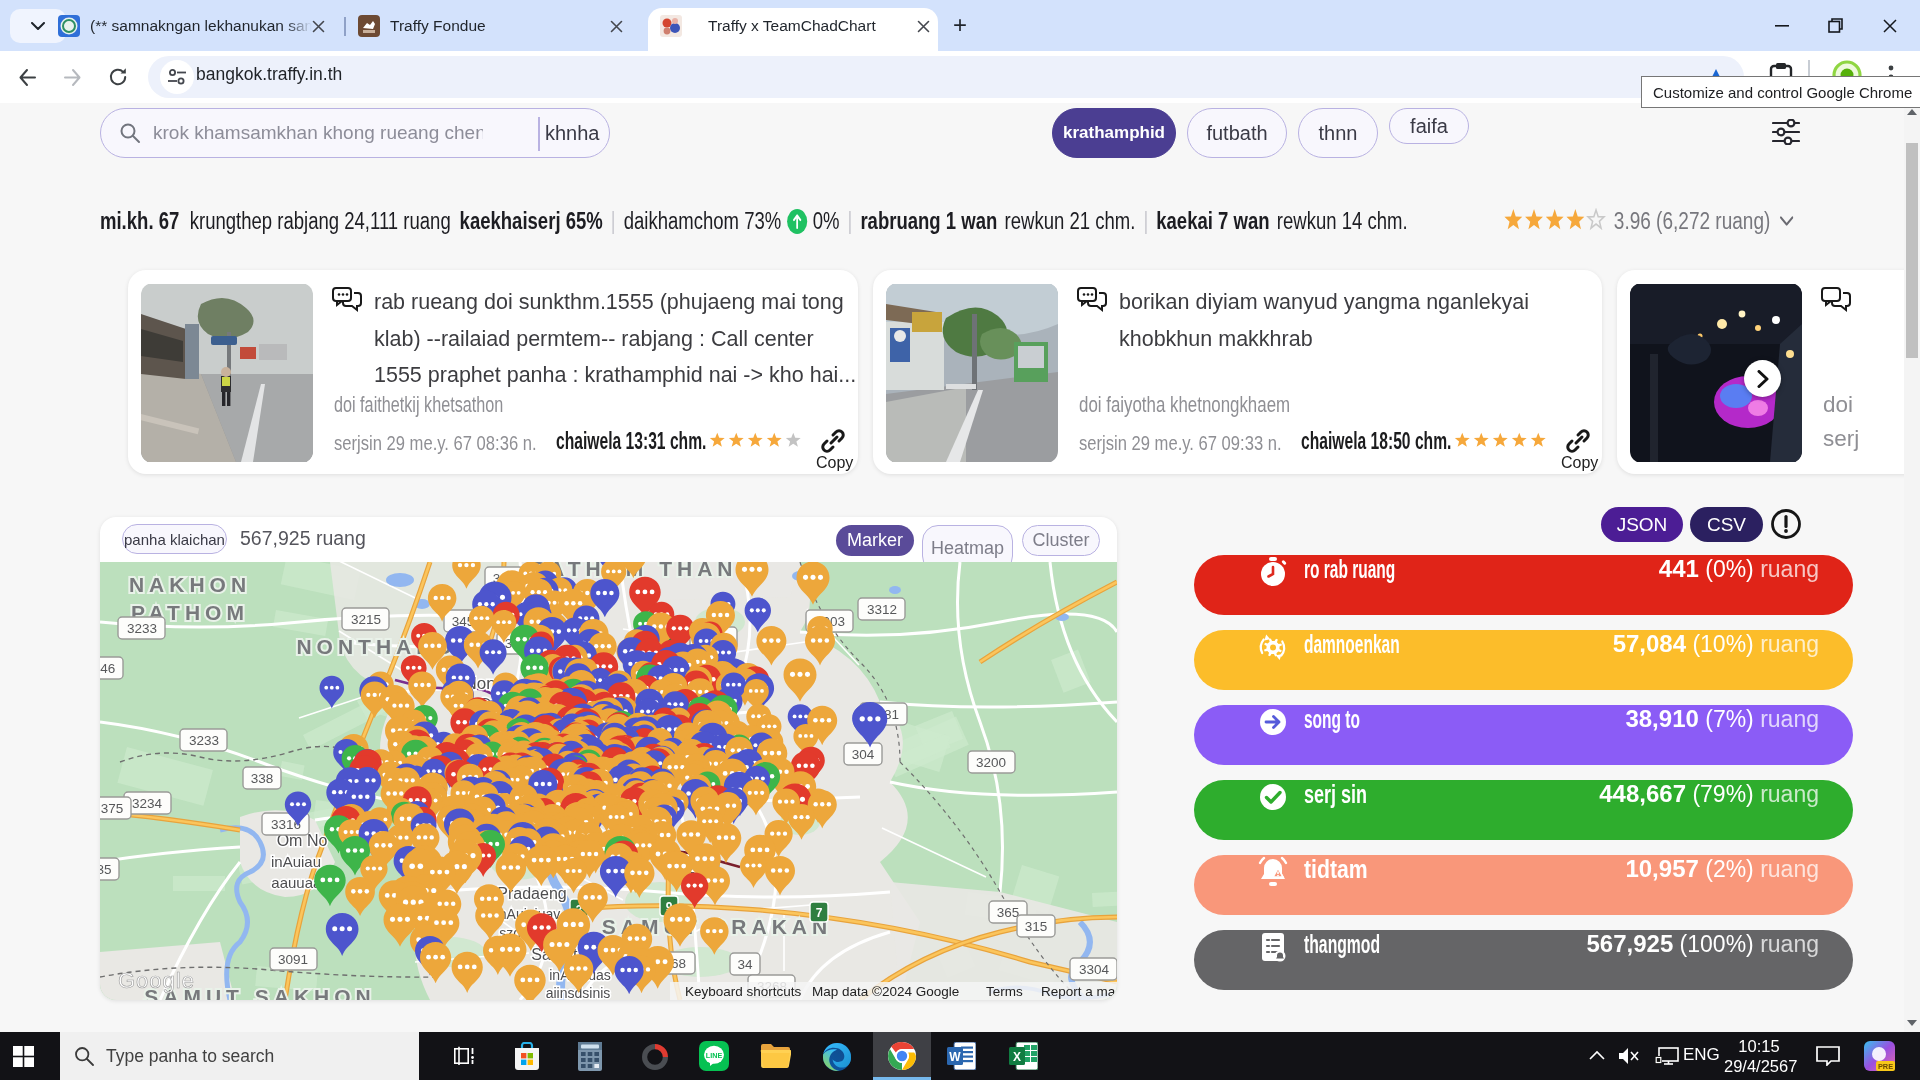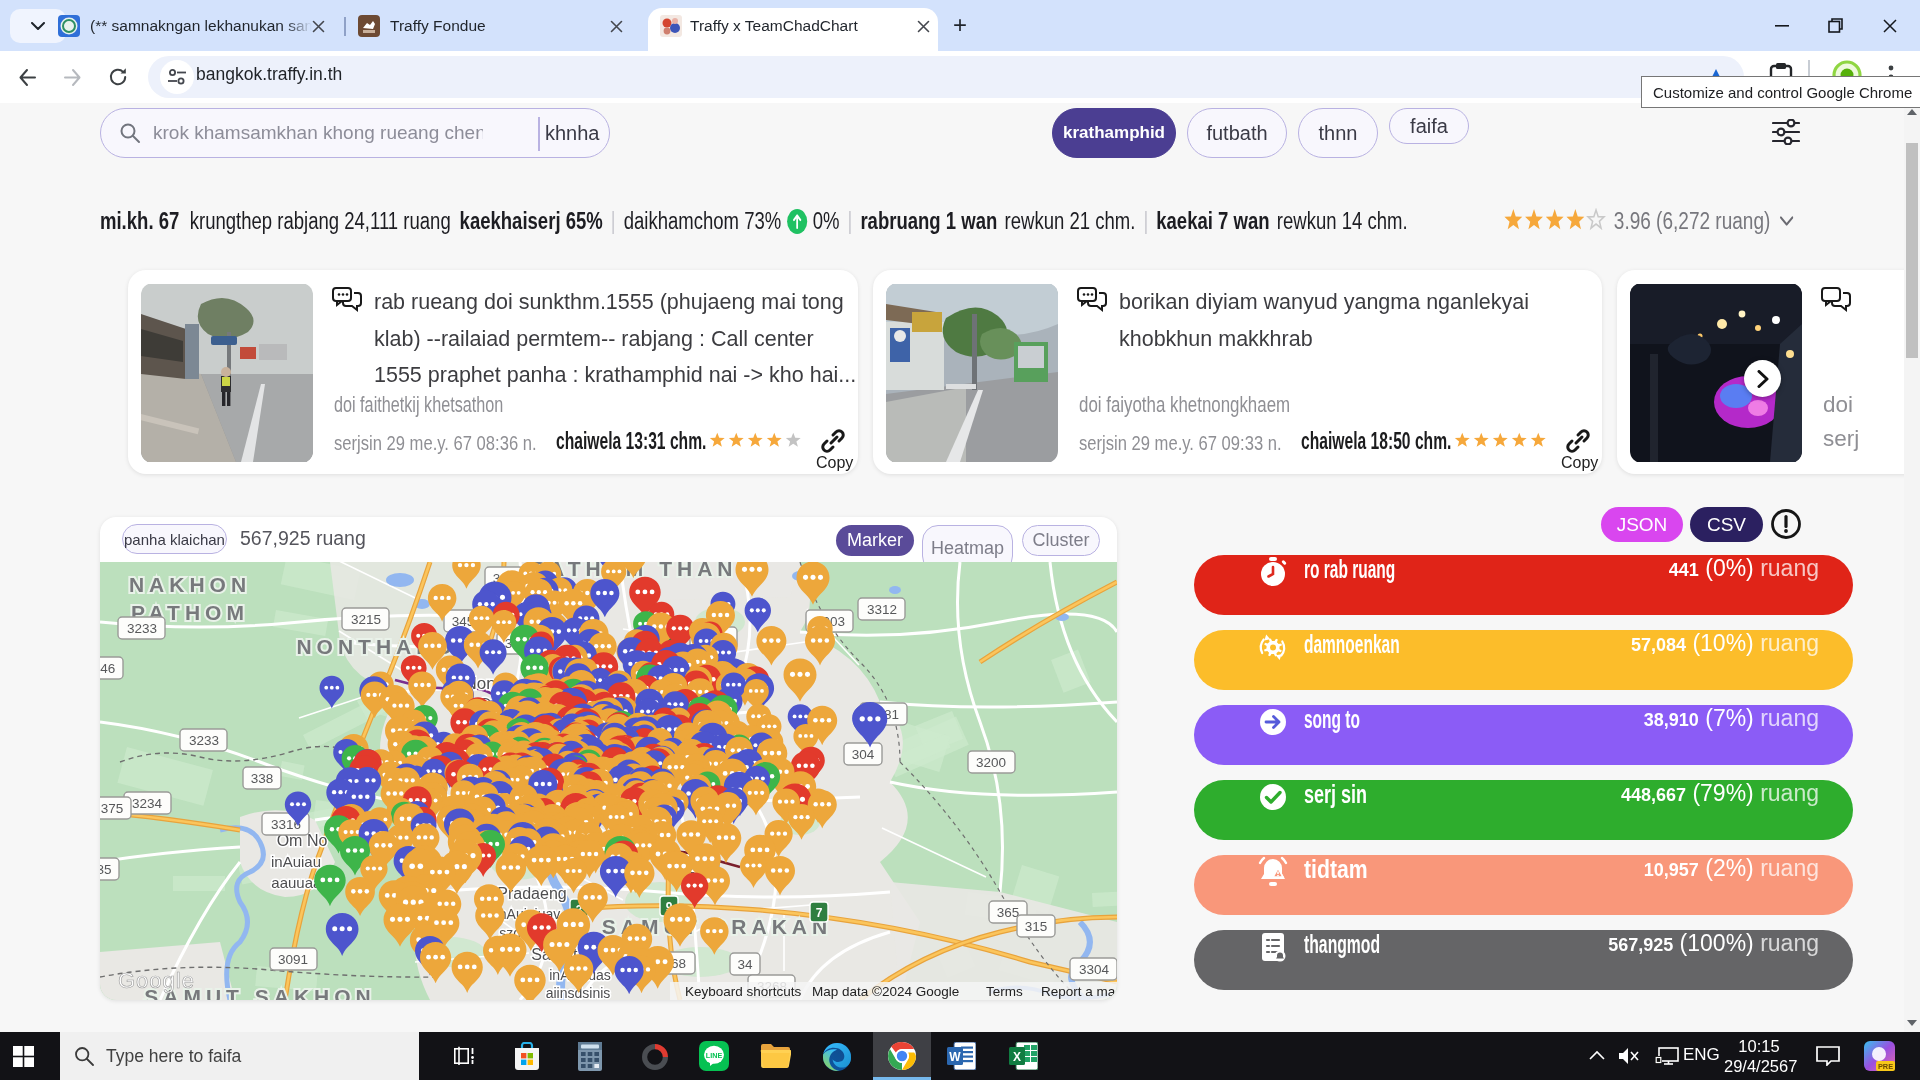--- a/index.html
+++ b/index.html
@@ -26,21 +26,21 @@
   
   .card { position:absolute; top:167px; height:204px; background:#fff; border-radius:18px;
           box-shadow:0 1px 4px rgba(0,0,0,0.10);margin-left:28px; }
   .cimg { position:absolute; left:13px; top:13px; width:172px; height:180px; border-radius:12px; overflow:hidden; }
 
   
   .sbar { position:absolute; left:1194px; width:659px; height:60px; border-radius:30px;
           display:flex; color:#fff; }
   .sbar .lab { font-weight:bold; font-size:25px; margin-left:14px; white-space:nowrap; transform-origin:left center; }
   .sbar .val { position:absolute; right:34px; font-size:23px; }
-  .sbar .num { font-weight:bold; font-size:18px; }
+  .sbar .num { font-weight:bold; font-size:24px; }
   .sbar .unit { opacity:0.75; }
   .sico { width:34px; height:34px; margin-left:62px; flex:0 0 auto; }
 
   
   #taskbar { position:absolute; left:0; top:1032px; width:1920px; height:48px; background:#121216; }
 </style>
 </head>
 <body>
 
 <div id="tabstrip">
@@ -78,21 +78,21 @@
 
   <div id="activetab"></div>
   <div class="tab" style="left:660px;width:270px;z-index:3;">
     <svg width="22" height="22" style="flex:0 0 auto">
         <rect x="0" y="0" width="22" height="22" rx="3" fill="#f3e8e2"></rect>
         <circle cx="7" cy="8" r="4.5" fill="#d4452f"></circle>
         <circle cx="15" cy="13" r="5" fill="#3d55b8"></circle>
         <circle cx="15" cy="6" r="3" fill="#e9b0a5"></circle>
         <circle cx="7" cy="16" r="3.4" fill="#cf7f6e"></circle>
       </svg>
-    <span class="tabtitle" style="margin-left:8px;">Traffy x TeamChadChart</span>
+    <span class="tabtitle" style="margin-left:26px;">Traffy x TeamChadChart</span>
     <span class="abs" style="left:257px;top:11px;"><svg width="13" height="13" viewBox="0 0 13 13" style="flex:0 0 auto;">
           <path d="M1.5 1.5 L11.5 11.5 M11.5 1.5 L1.5 11.5" stroke="#44474e" stroke-width="1.6" stroke-linecap="round"></path>
         </svg></span>
   </div>
 
   <div class="abs" style="left:948px;top:14px;width:24px;height:24px;color:#1f242b;font-size:24px;line-height:22px;text-align:center;font-weight:300;">+</div>
 
   <div class="winbtn" style="left:1758px;width:47px;">
       <svg width="14" height="2">
         <rect width="14" height="1.6" fill="#15181d"></rect>
@@ -1400,21 +1400,21 @@
         <use href="#pin" transform="translate(414.2,402.7) scale(1.05)" fill="#eda73b"></use>
         <text x="18" y="426" font-family="Liberation Sans" font-size="22" fill="#ffffff" stroke="#9a9a9a" stroke-width="0.6" letter-spacing="1">Google</text>
         <rect x="570" y="420" width="447" height="18" fill="#f5f5f5" opacity="0.85"></rect>
         <text x="585" y="434" font-family="Liberation Sans" font-size="13.5" fill="#222">Keyboard shortcuts</text>
         <text x="712" y="434" font-family="Liberation Sans" font-size="13.5" fill="#222">Map data ©2024 Google</text>
         <text x="886" y="434" font-family="Liberation Sans" font-size="13.5" fill="#222">Terms</text>
         <text x="941" y="434" font-family="Liberation Sans" font-size="13.5" fill="#222">Report a map error</text>
       </svg>
   </div>
 
-  <div class="abs" style="left:1601px;top:404px;width:82px;height:35px;background:#d946ef;border-radius:18px;display:flex;align-items:center;justify-content:center;color:#fff;font-size:19px;">JSON</div>
+  <div class="abs" style="left:1601px;top:404px;width:82px;height:35px;background:#4c1d95;border-radius:18px;display:flex;align-items:center;justify-content:center;color:#fff;font-size:19px;">JSON</div>
   <div class="abs" style="left:1690px;top:404px;width:73px;height:35px;background:#2b2060;border-radius:18px;display:flex;align-items:center;justify-content:center;color:#fff;font-size:19px;">CSV</div>
   <svg class="abs" style="left:1770px;top:405px;" width="32" height="32" viewBox="0 0 32 32">
       <circle cx="16" cy="16" r="13.5" fill="none" stroke="#161616" stroke-width="2.8"></circle>
       <line x1="16" y1="8.5" x2="16" y2="18.5" stroke="#161616" stroke-width="3.2" stroke-linecap="round"></line>
       <circle cx="16" cy="23" r="1.9" fill="#161616"></circle>
     </svg>
 
   <div class="sbar" style="top:452px;background:#e02418;">
     <svg class="sico" viewBox="0 0 34 34">
         <circle cx="17" cy="19" r="12" fill="#fff"></circle>
@@ -1502,21 +1502,21 @@
         <rect x="0" y="11.3" width="9.7" height="9.7"></rect>
         <rect x="11.3" y="11.3" width="9.7" height="9.7"></rect>
       </g>
     </svg>
 
   <div class="abs" style="left:60px;top:0px;width:359px;height:48px;background:#f0f0f0;display:flex;align-items:center;">
     <svg style="margin-left:14px;" width="20" height="20" viewBox="0 0 20 20">
         <circle cx="8.2" cy="8.2" r="6.2" fill="none" stroke="#3b3b3b" stroke-width="1.8"></circle>
         <line x1="13" y1="13" x2="19" y2="19" stroke="#3b3b3b" stroke-width="1.8" stroke-linecap="round"></line>
       </svg>
-    <span style="margin-left:12px;font-size:17.5px;color:#414141;">Type here to faifa</span>
+    <span style="margin-left:12px;font-size:17.5px;color:#414141;">Type panha to search</span>
   </div>
 
   <svg class="abs" style="left:454px;top:14px;" width="23" height="20" viewBox="0 0 23 20">
       <rect x="0.8" y="2.8" width="13.4" height="14.4" fill="none" stroke="#fff" stroke-width="1.6"></rect>
       <line x1="5" y1="0.8" x2="5" y2="19" stroke="#fff" stroke-width="1.6"></line>
       <line x1="18.5" y1="2" x2="18.5" y2="8" stroke="#fff" stroke-width="1.8"></line>
       <circle cx="18.5" cy="11.5" r="1.4" fill="#fff"></circle>
       <line x1="18.5" y1="14" x2="18.5" y2="18" stroke="#fff" stroke-width="1.8"></line>
     </svg>
 

